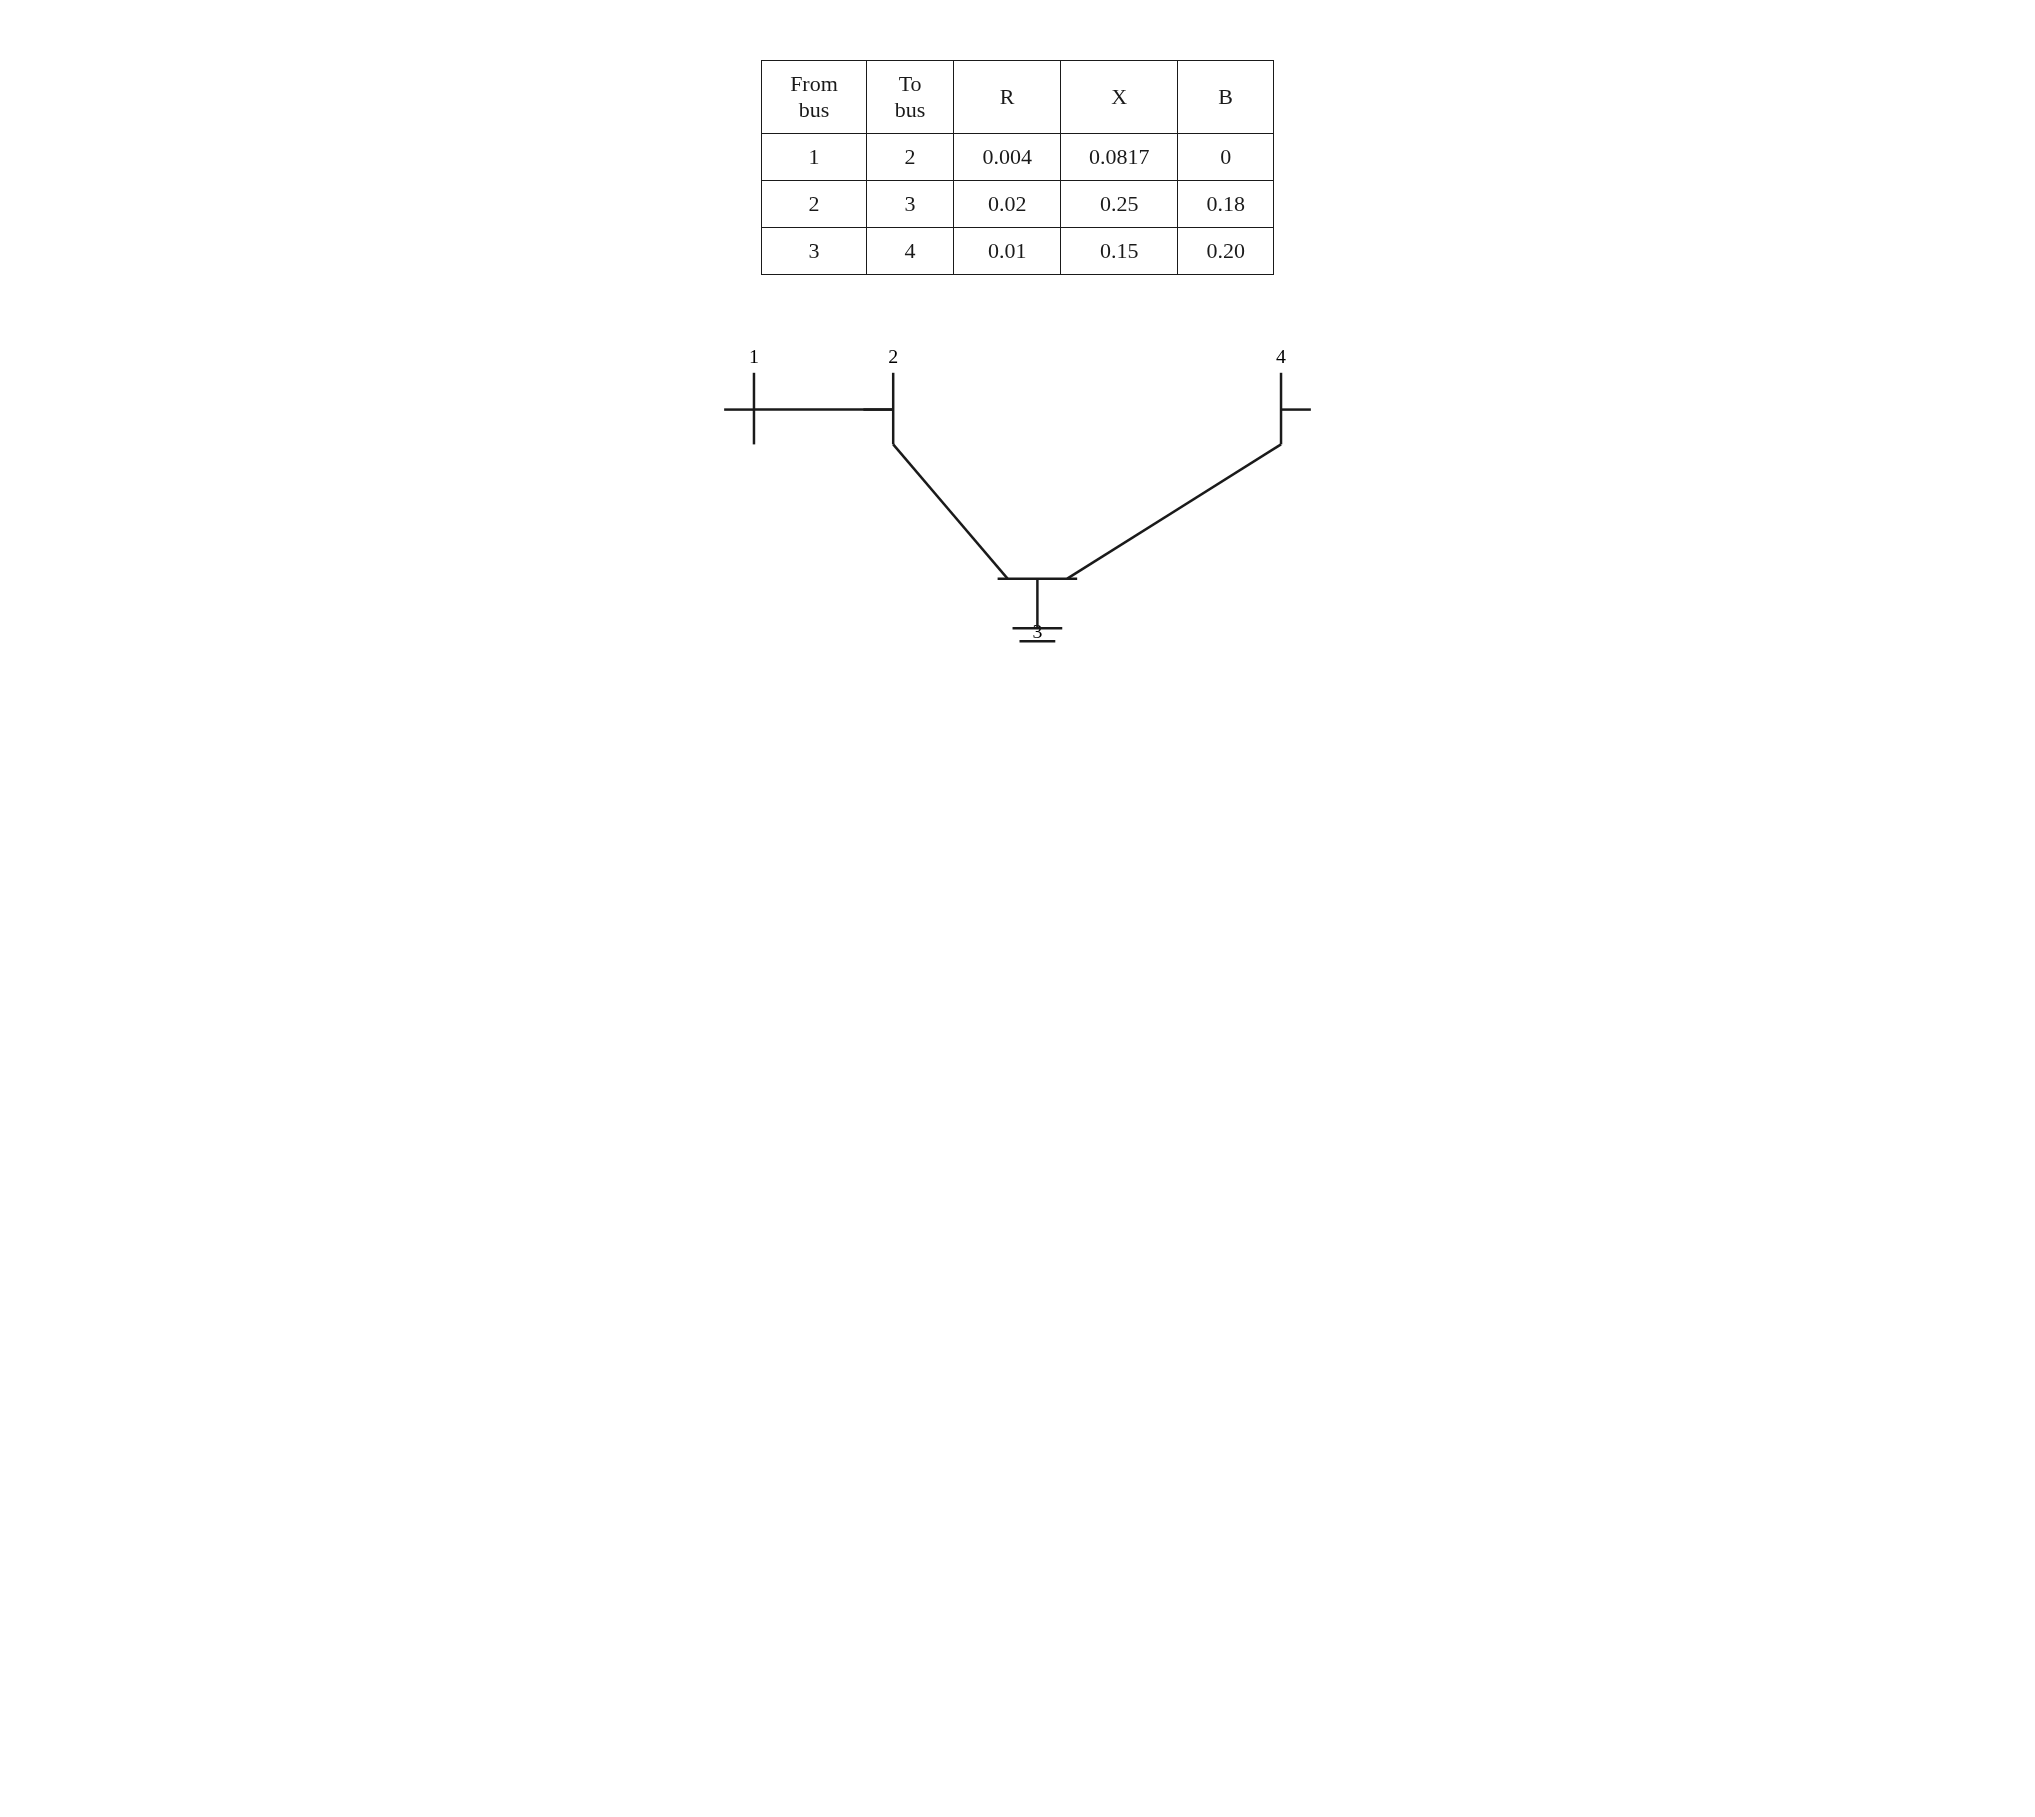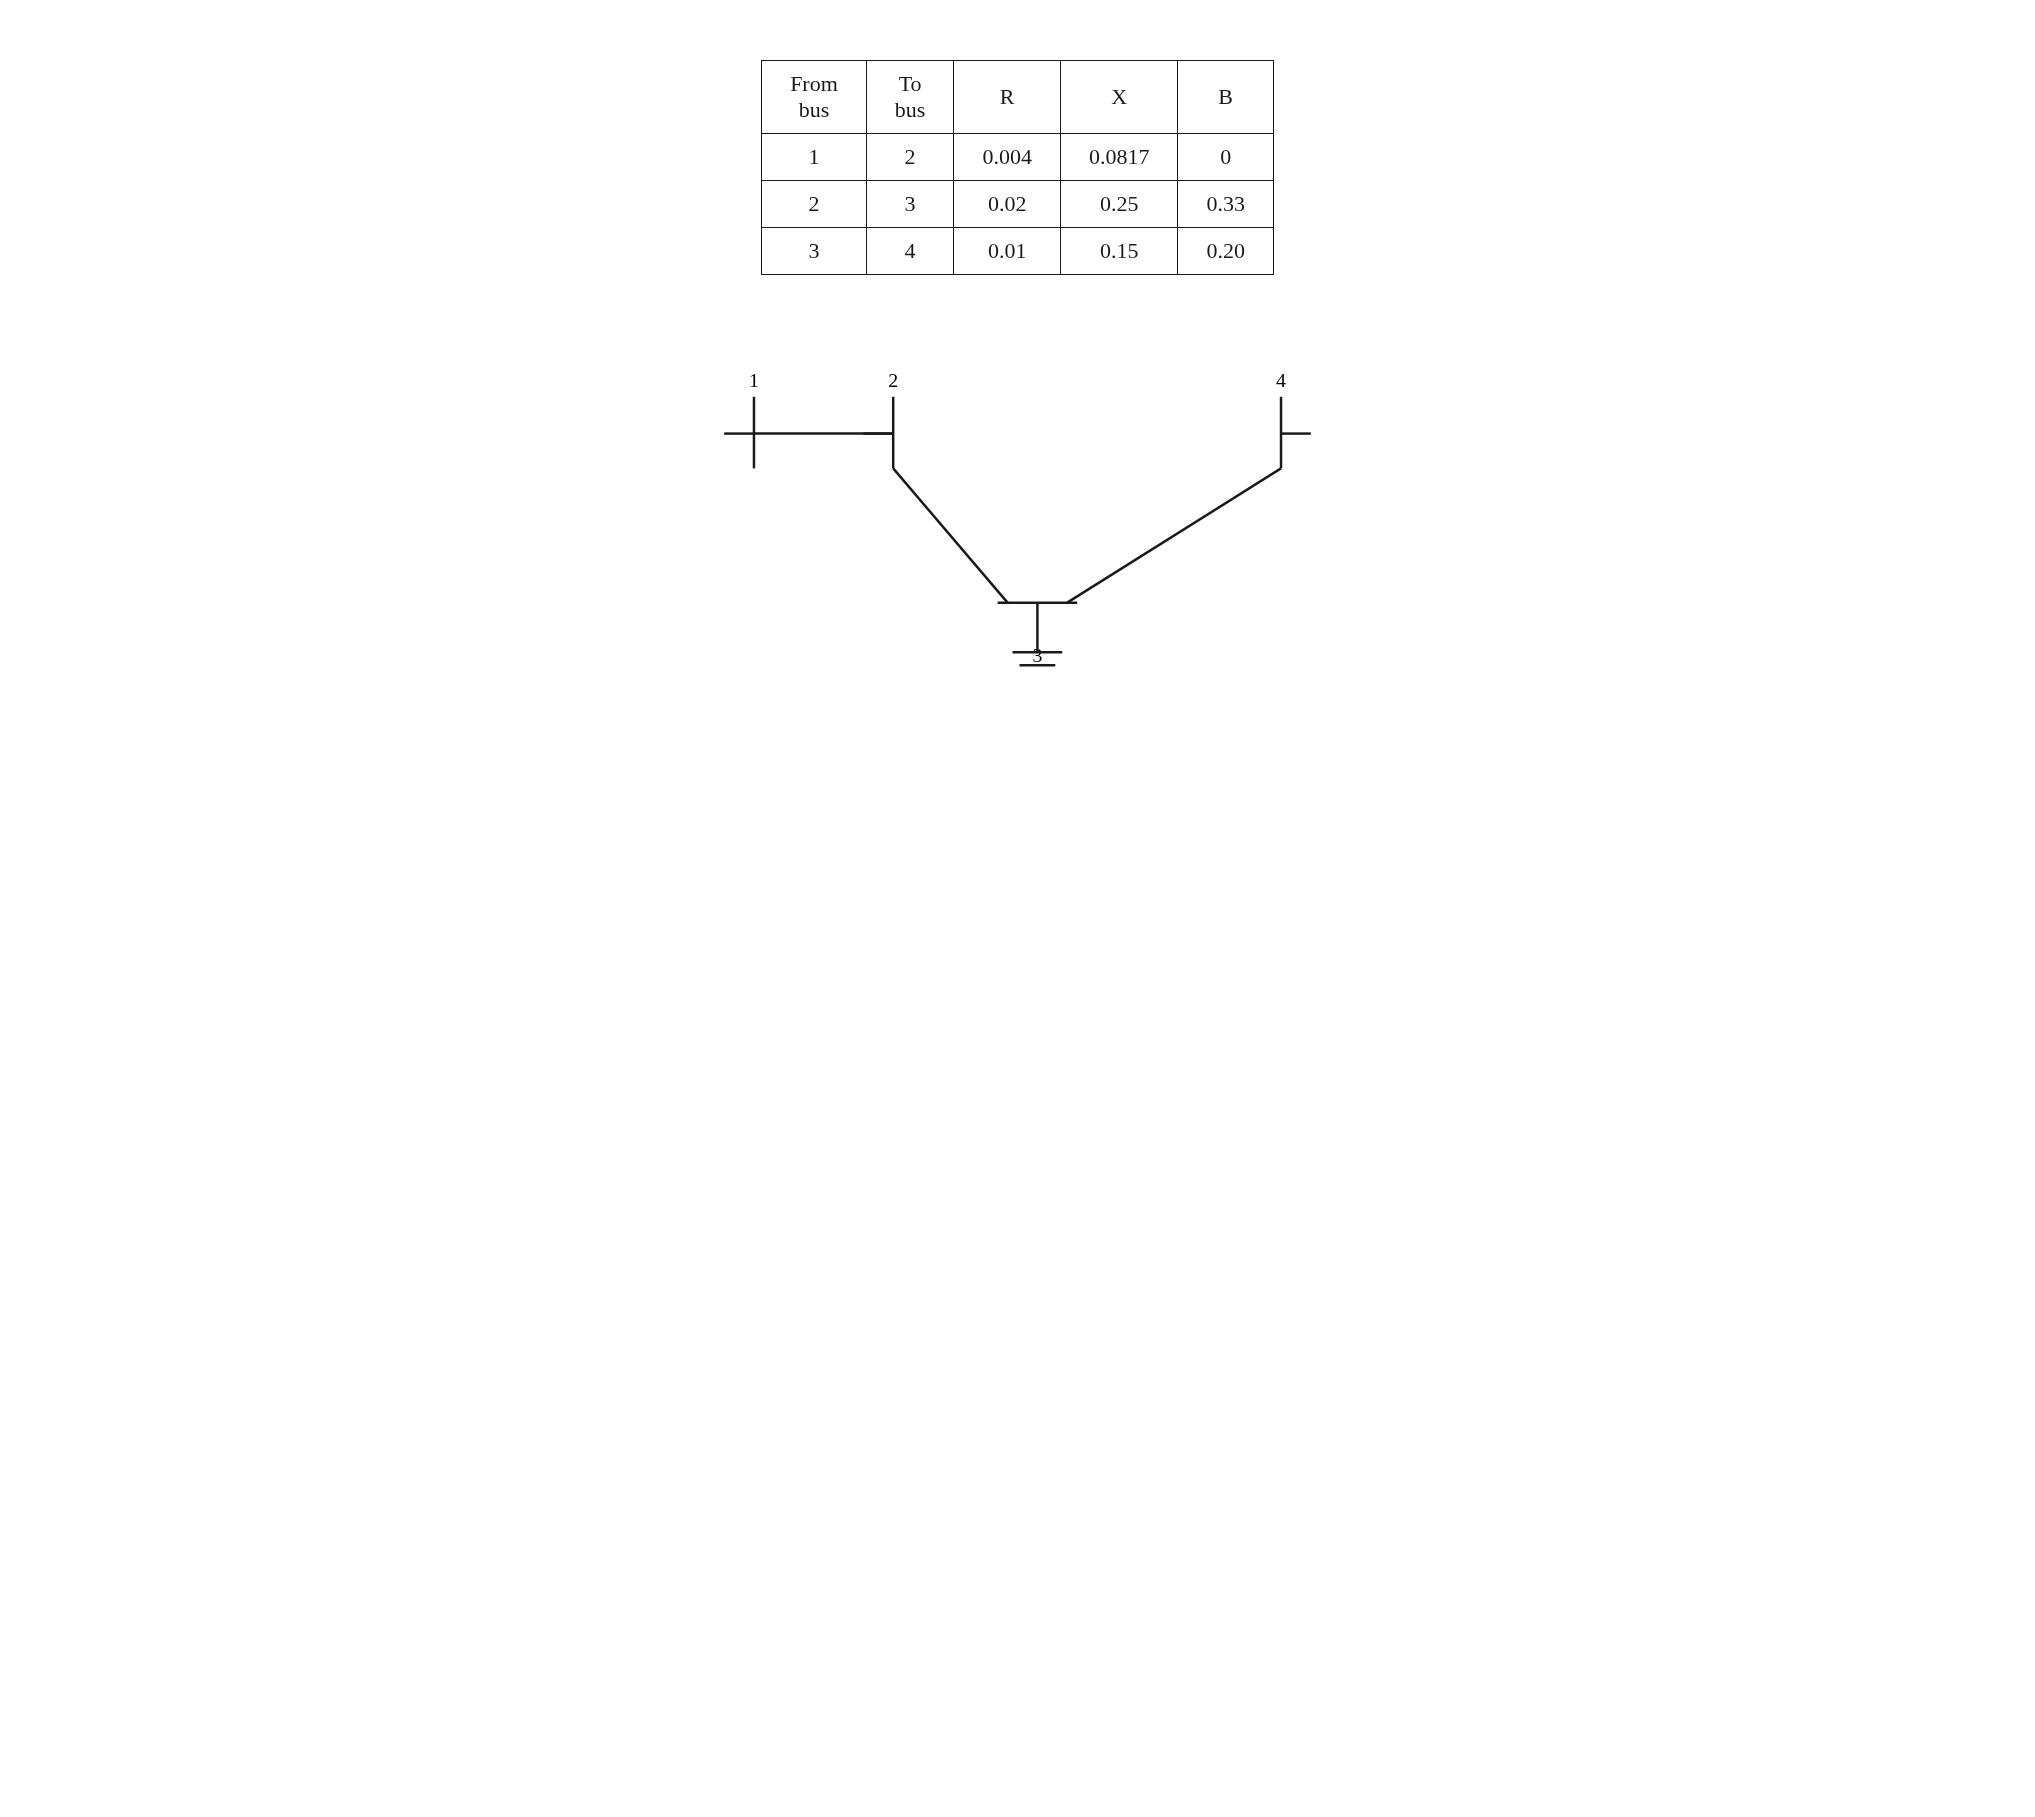--- a/index.html
+++ b/index.html
@@ -12,21 +12,21 @@
       background: #ffffff;
       font-family: "Times New Roman", Times, serif;
       font-size: 22px;
       color: #1a1a1a;
       padding: 60px 80px;
       max-width: 1095px;
       margin: 0 auto;
     }
 
     .table-section {
-      margin-bottom: 84px;
+      margin-bottom: 60px;
     }
 
     table {
       border-collapse: collapse;
       margin: 0 auto;
       font-size: 22px;
     }
 
     table td, table th {
       border: 1.5px solid #1a1a1a;
@@ -93,21 +93,21 @@
           <td>2</td>
           <td>0.004</td>
           <td>0.0817</td>
           <td>0</td>
         </tr>
         <tr>
           <td>2</td>
           <td>3</td>
           <td>0.02</td>
           <td>0.25</td>
-          <td>0.33</td>
+          <td>0.18</td>
         </tr>
         <tr>
           <td>3</td>
           <td>4</td>
           <td>0.01</td>
           <td>0.15</td>
           <td>0.20</td>
         </tr>
       </tbody>
   </table>

